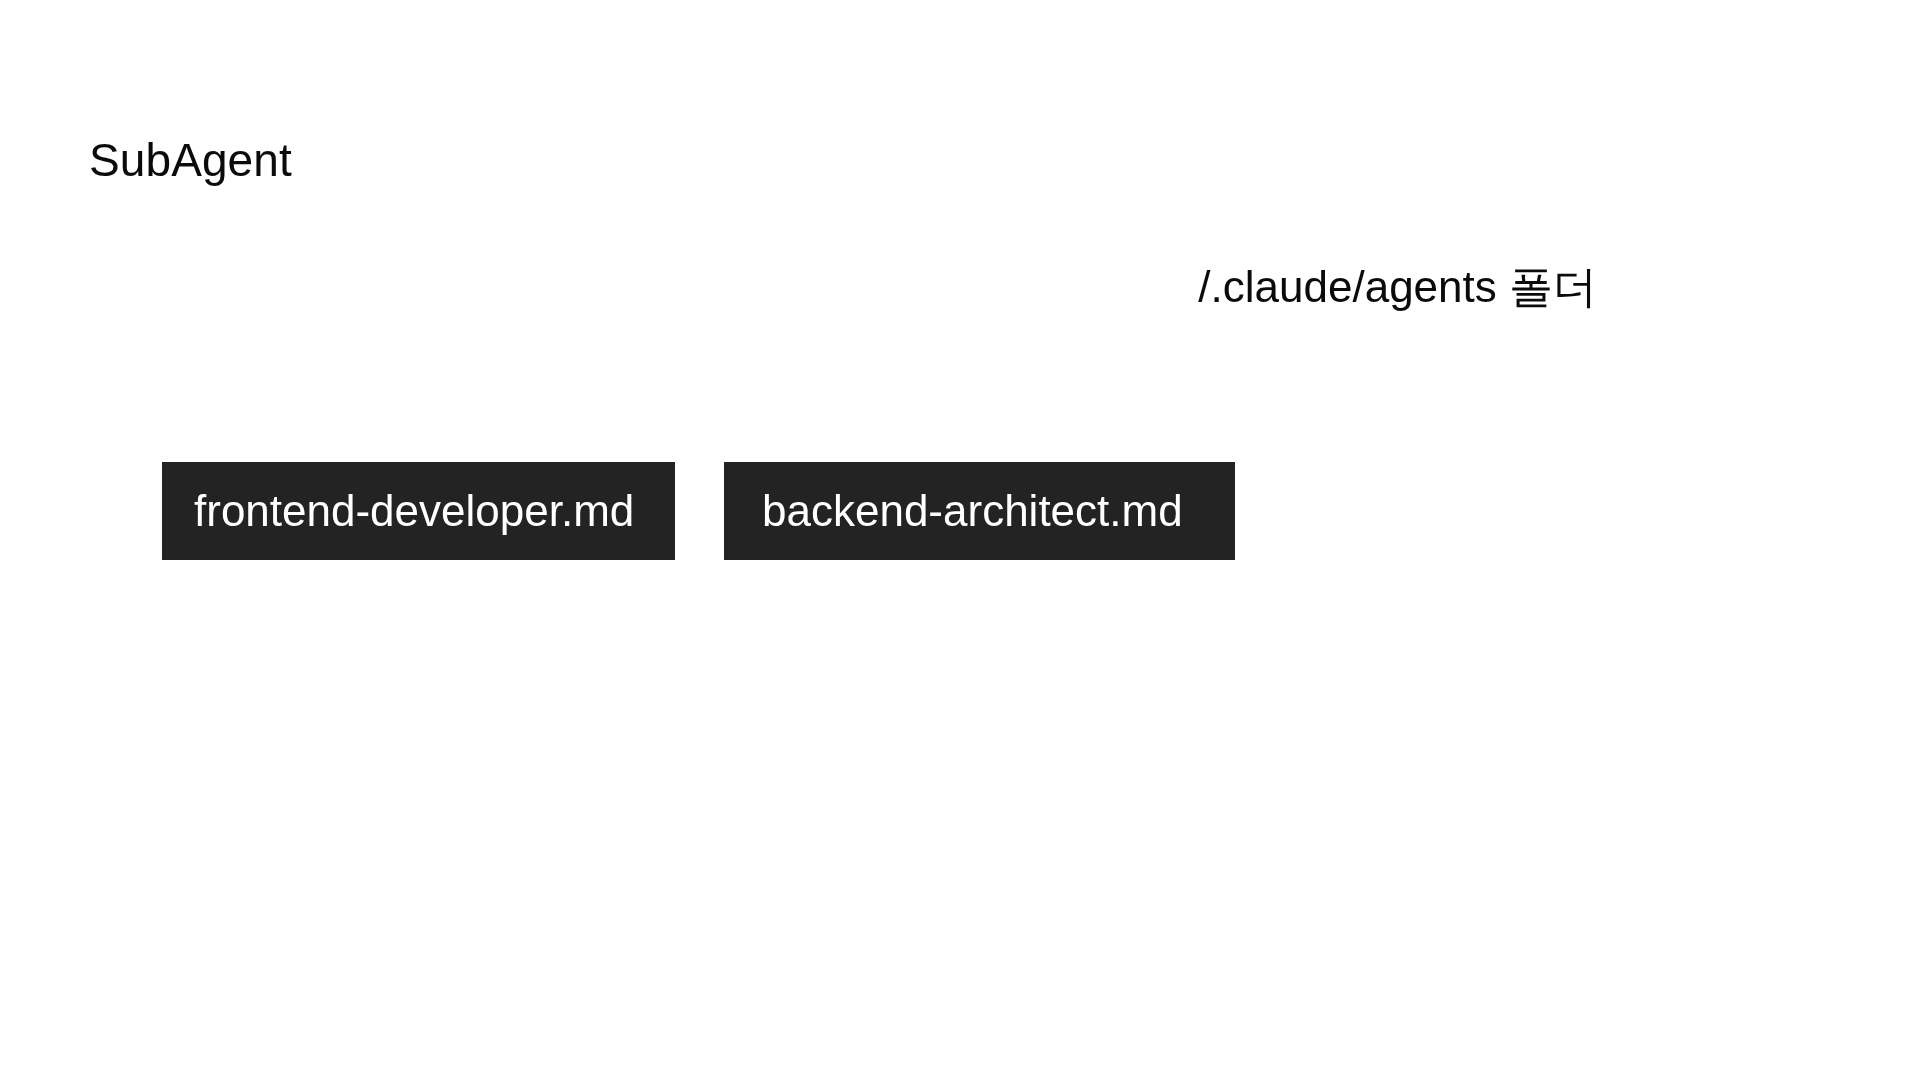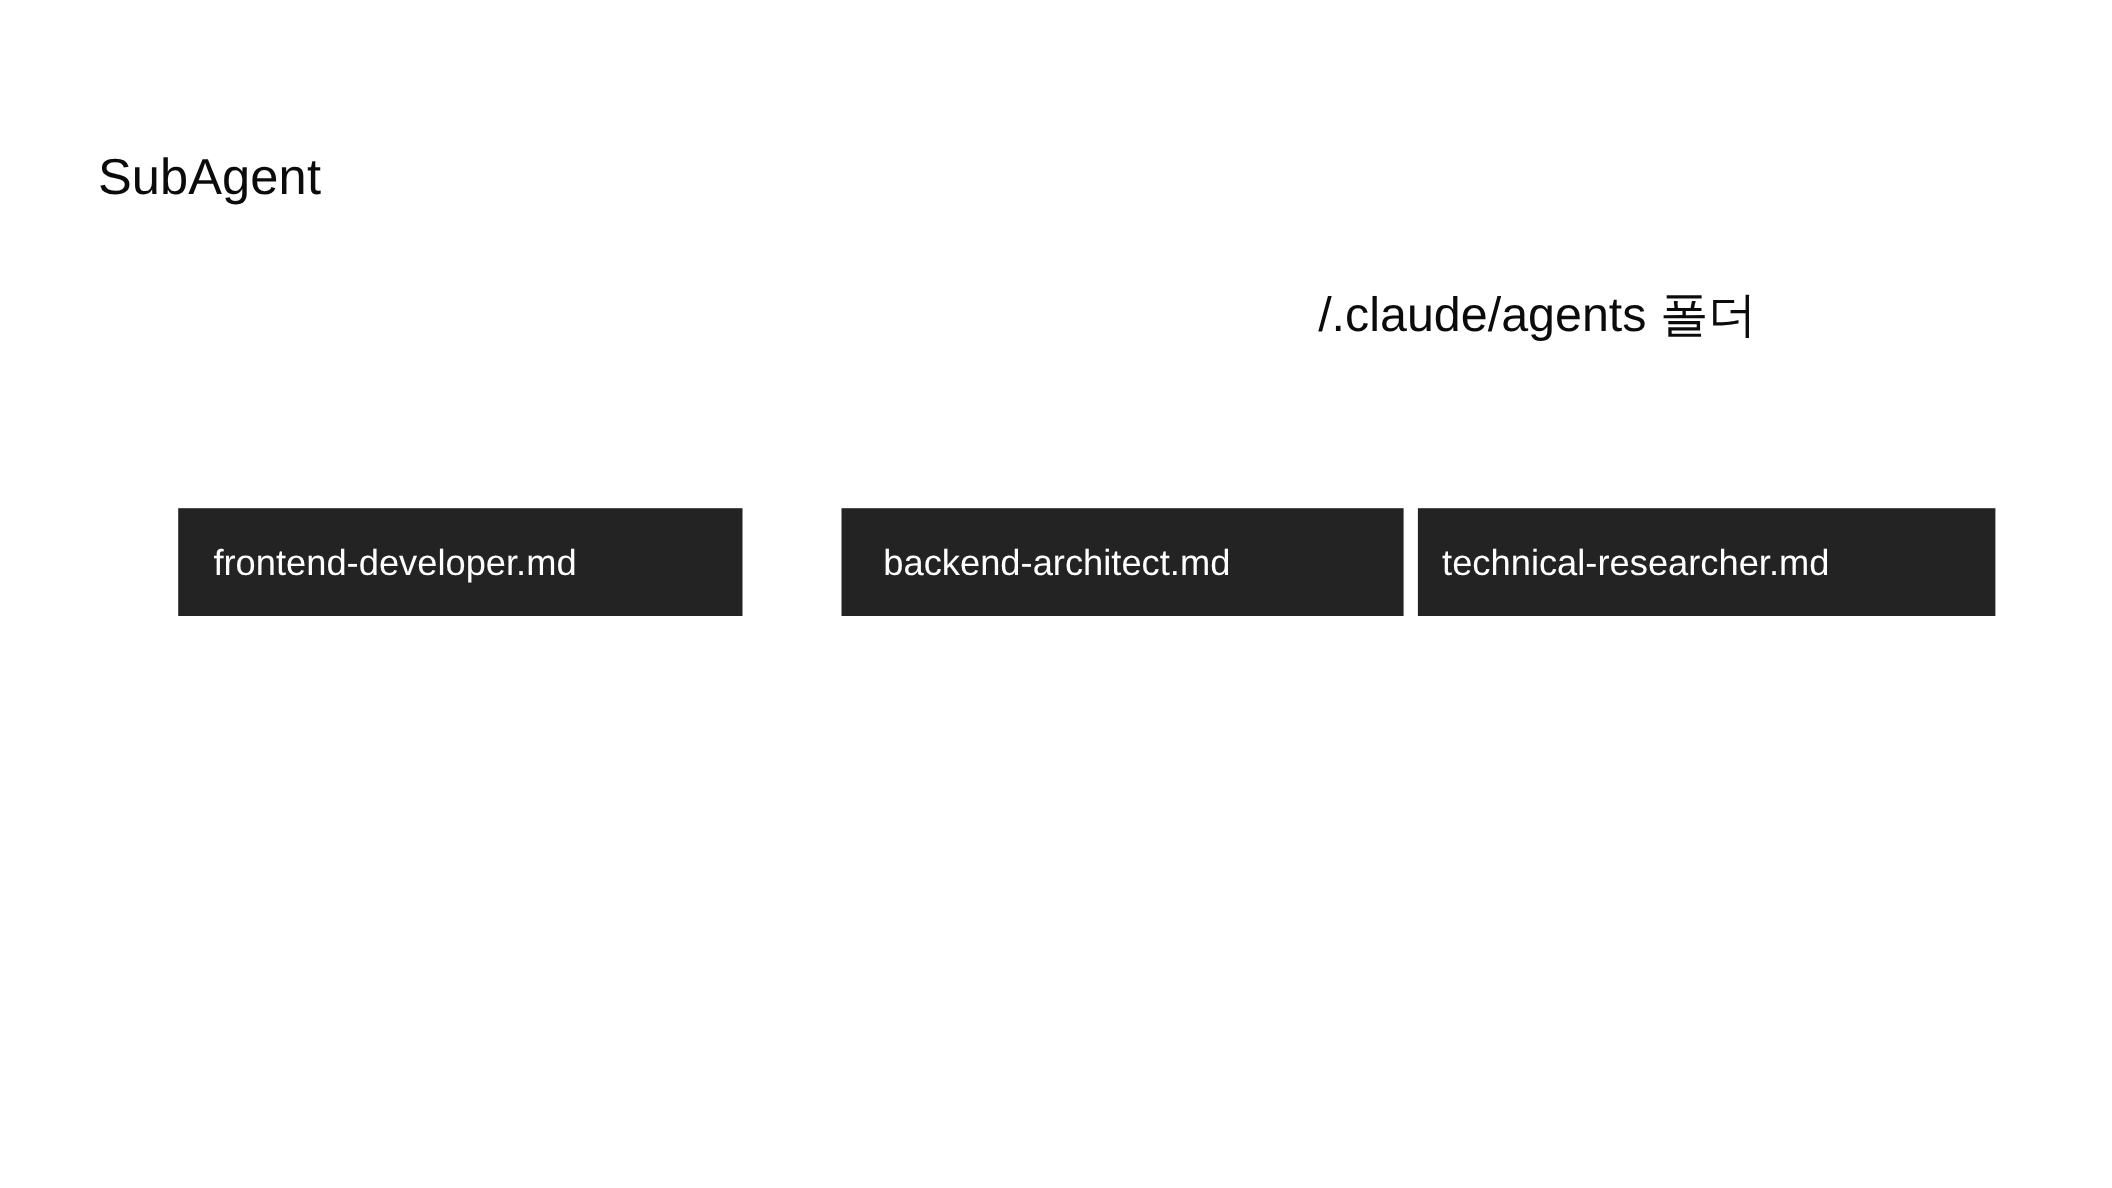--- a/index.html
+++ b/index.html
@@ -65,28 +65,28 @@
     position: absolute;
     top: 0;
     height: 98px;
     background: #232323;
     display: flex;
     align-items: center;
     box-sizing: border-box;
   }
   .chip-label {
     color: #ffffff;
-    font-size: 33px;
+    font-size: 44px;
     line-height: 1;
     font-weight: 400;
     white-space: nowrap;
   }
 
   .chip-0 { left: 135px; width: 513px; padding-left: 32px; }
-  .chip-1 { left: 738px; width: 511px; padding-left: 38px; }
+  .chip-1 { left: 697px; width: 511px; padding-left: 38px; }
   .chip-2 { left: 1262px; width: 525px; padding-left: 22px; }
 </style>
 </head>
 <body>
 
 <div class="slide">
 
   <h1 class="slide-title">SubAgent</h1>
 
   <div class="caption-block">
@@ -96,19 +96,16 @@
   <div class="chip-row">
 
     <div class="chip chip-0">
       <span class="chip-label">frontend-developer.md</span>
     </div>
 
     <div class="chip chip-1">
       <span class="chip-label">backend-architect.md</span>
     </div>
 
-    <div class="chip chip-2">
-      <span class="chip-label">technical-researcher.md</span>
-    </div>
 
   </div>
 
 </div>
 
 </body></html>

